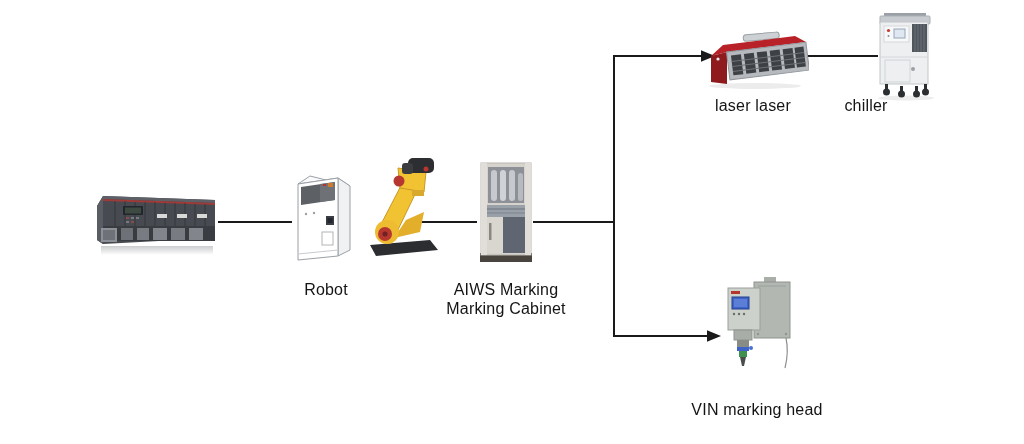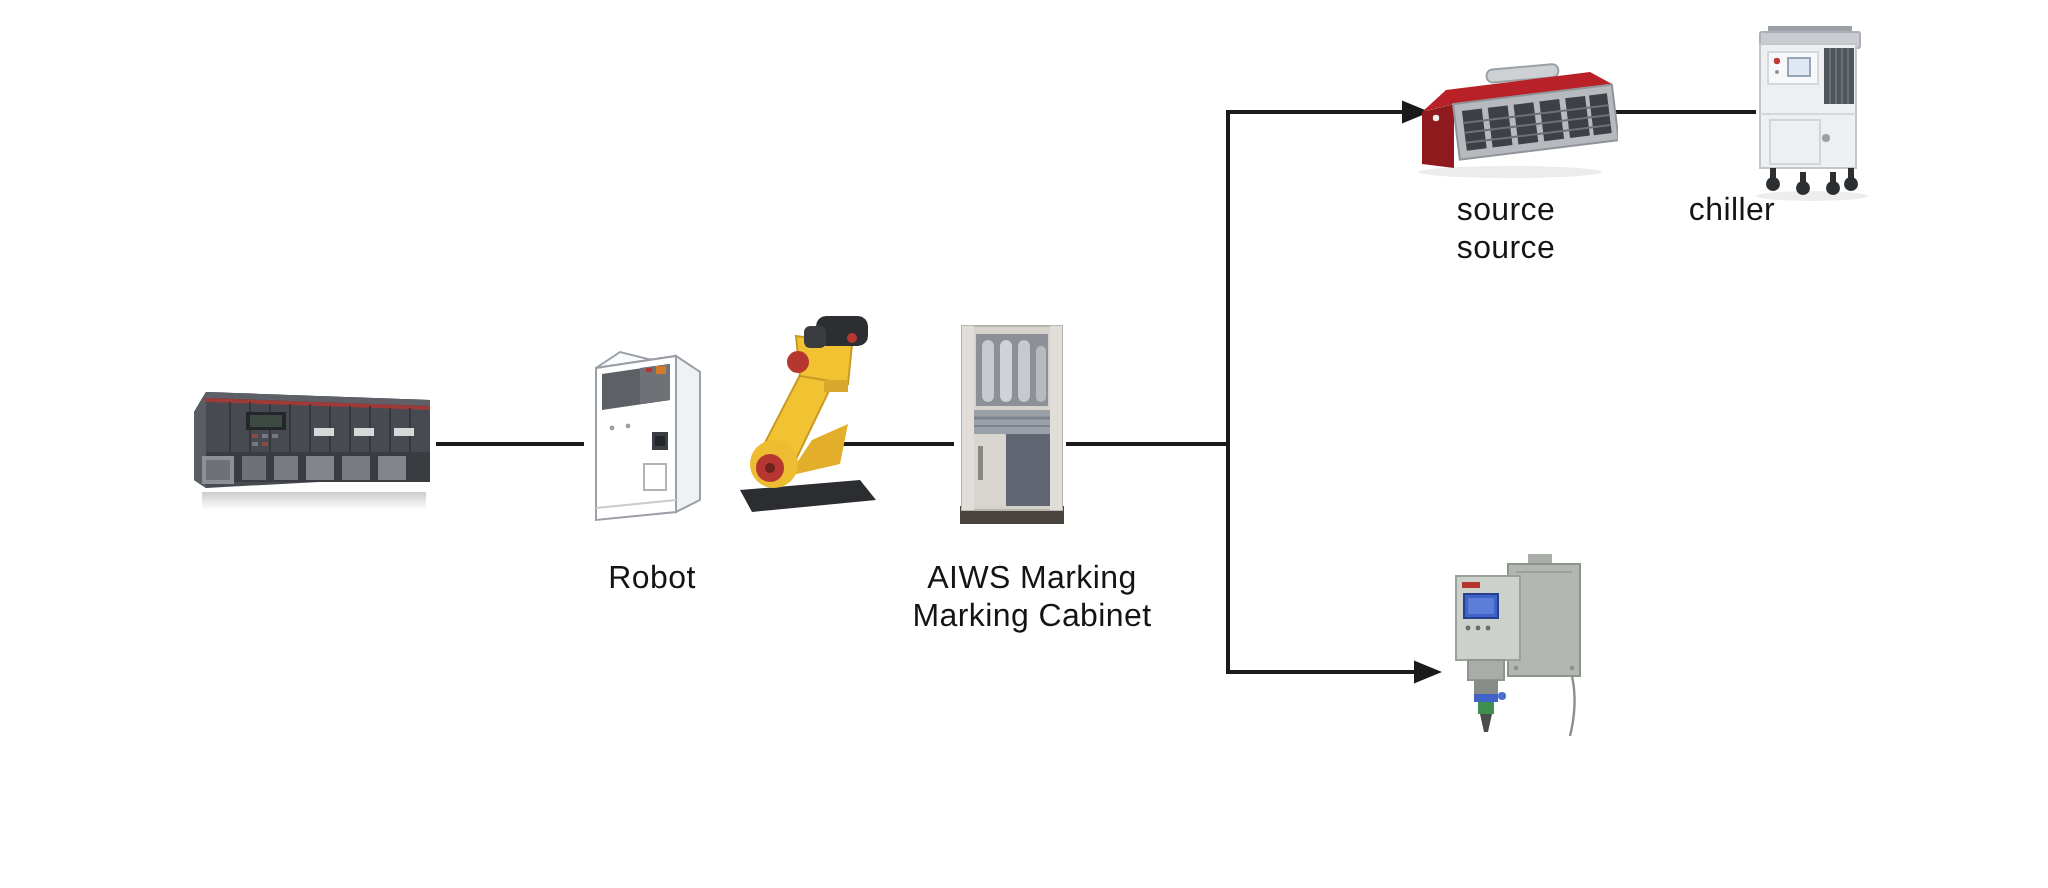--- a/index.html
+++ b/index.html
@@ -119,21 +119,21 @@
     <rect x="24" y="9" width="6" height="31" rx="3" fill="#cfd2d6"></rect>
     <rect x="33" y="9" width="6" height="31" rx="3" fill="#c6c9cd"></rect>
     <rect x="42" y="12" width="5" height="28" rx="2.5" fill="#b7babf"></rect>
     <rect x="11" y="44" width="38" height="12" fill="#9aa0a8"></rect>
     <line x1="11" y1="48" x2="49" y2="48" stroke="#7d838d" stroke-width="1.5"></line>
     <line x1="11" y1="52" x2="49" y2="52" stroke="#7d838d" stroke-width="1"></line>
     <rect x="27" y="56" width="22" height="36" fill="#5f6671"></rect>
     <rect x="11" y="56" width="16" height="36" fill="#d9d6d0"></rect>
     <rect x="13" y="62" width="2.5" height="17" fill="#8a8780"></rect>
   </svg>
-  <div class="label" style="left:436px;top:280px;width:160px">
+  <div class="label" style="left:426px;top:280px;width:160px">
     <span style="display:block">AIWS Marking</span>
     <span style="display:block">Marking Cabinet</span>
   </div>
 
   <svg class="device" style="left:703px;top:28px" width="106" height="62" viewBox="0 0 106 62">
     <ellipse cx="52" cy="58" rx="46" ry="3" fill="#ececec"></ellipse>
     <g transform="translate(40,7) rotate(-5)">
       <rect x="0" y="0" width="36" height="6.5" rx="3" fill="#cdd1d4" stroke="#9aa0a4" stroke-width="1"></rect>
     </g>
     <polygon points="8,28 24,24 103,14 92,8 20,17" fill="#b82127"></polygon>
@@ -149,21 +149,21 @@
         <rect x="56" y="0" width="10" height="20"></rect>
         <rect x="68" y="0" width="9" height="20"></rect>
       </g>
       <g stroke="#6d7278" stroke-width="1">
         <line x1="4" y1="6" x2="77" y2="6"></line>
         <line x1="4" y1="11" x2="77" y2="11"></line>
         <line x1="4" y1="16" x2="77" y2="16"></line>
       </g>
     </g>
   </svg>
-  <div class="label" style="left:703px;top:96px;width:100px">source source</div>
+  <div class="label" style="left:703px;top:96px;width:100px">laser laser</div>
 
   <svg class="device" style="left:872px;top:10px" width="68" height="92" viewBox="0 0 68 92">
     <ellipse cx="34" cy="88" rx="28" ry="2.5" fill="#ededed"></ellipse>
     <rect x="12" y="3" width="42" height="4" fill="#9aa0a5"></rect>
     <rect x="8" y="6" width="50" height="8" rx="1" fill="#c8ccd0" stroke="#aab0b4" stroke-width="1"></rect>
     <rect x="8" y="12" width="48" height="62" fill="#edeff0" stroke="#c2c6c9" stroke-width="1"></rect>
     <rect x="40" y="14" width="15" height="28" fill="#50565c"></rect>
     <g stroke="#6b7178" stroke-width="1">
       <line x1="43" y1="14" x2="43" y2="42"></line>
         <line x1="46" y1="14" x2="46" y2="42"></line>
@@ -204,14 +204,15 @@
     <circle cx="20" cy="38" r="1.2" fill="#667066"></circle>
     <circle cx="25" cy="38" r="1.2" fill="#667066"></circle>
     <circle cx="30" cy="38" r="1.2" fill="#667066"></circle>
     <rect x="20" y="54" width="18" height="10" fill="#a8ada8" stroke="#8f948f" stroke-width="1"></rect>
     <rect x="23" y="64" width="12" height="7" fill="#878c87"></rect>
     <rect x="23" y="71" width="12" height="4" fill="#3f63c8"></rect>
     <rect x="25" y="75" width="8" height="6" fill="#3f8f4f"></rect>
     <polygon points="26,81 32,81 30,90 28,90" fill="#4a4e4a"></polygon>
     <circle cx="37" cy="72" r="2" fill="#4a6fd0"></circle>
   </svg>
+  <div class="label" style="left:677px;top:400px;width:160px">VIN marking head</div>
 
 </div>
 
 </body></html>

